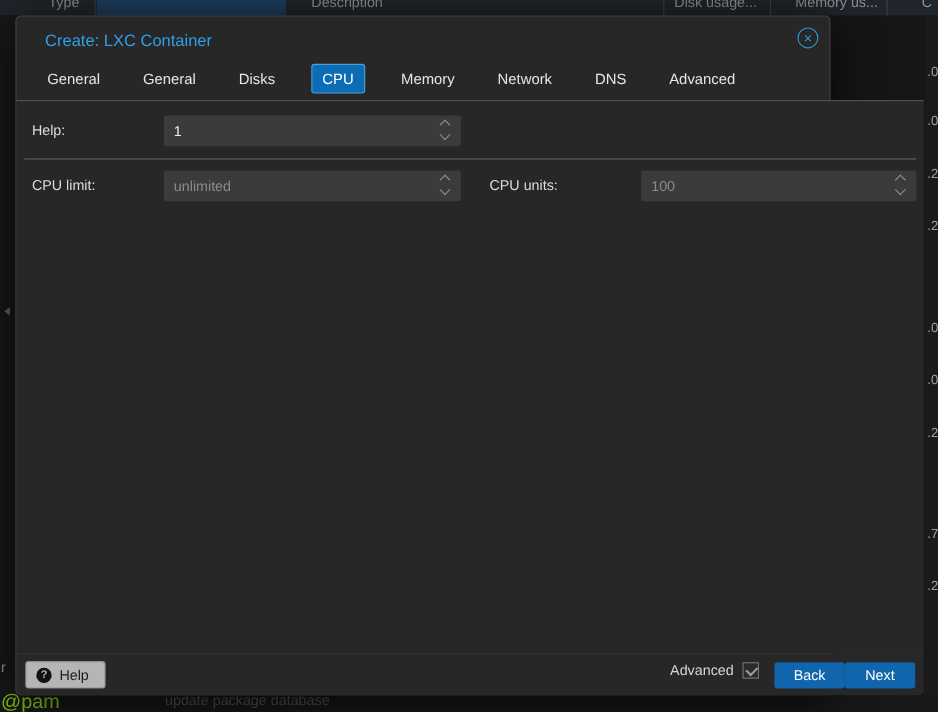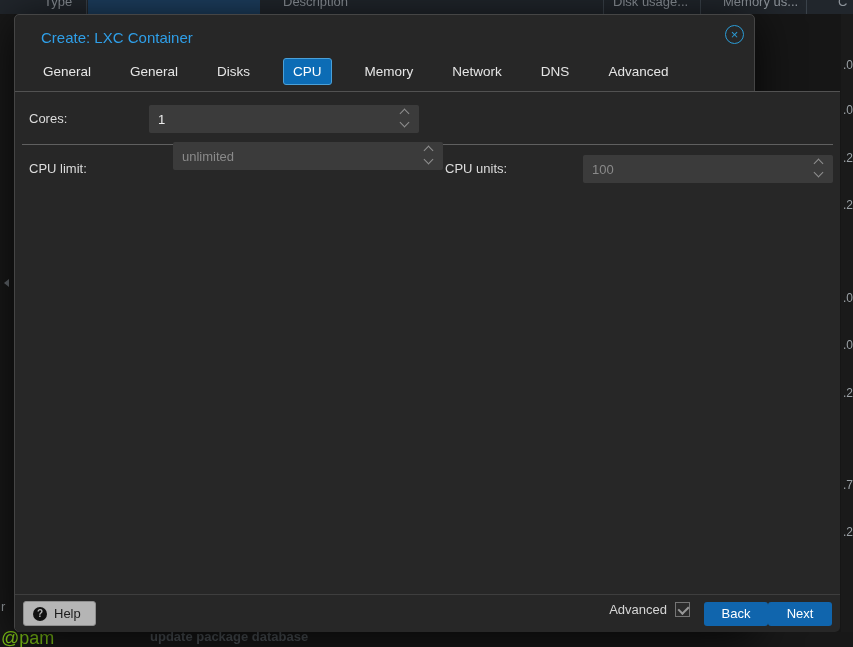--- a/index.html
+++ b/index.html
@@ -49,21 +49,21 @@
     border-top:4px solid transparent; border-bottom:4px solid transparent;
     border-right:5px solid #666c72;
   }
   .bg-left-partial { position:absolute; left:1px; top:585px; font-size:13px; color:#9aa0a5; }
 
   .bg-bottombar {
     position:absolute; left:0; top:632px; width:853px; height:15px;
     background:#181818; z-index:1;
   }
   .bg-user { position:absolute; left:1px; top:-4px; font-size:18px; color:#84cc16; }
-  .bg-task { position:absolute; left:150px; top:-3px; font-size:13px; color:#4f555a;font-weight:bold; }
+  .bg-task { position:absolute; left:150px; top:-3px; font-size:13px; color:#4f555a; }
 
   
   .dialog {
     position:absolute; left:14px; top:14px; width:741px; height:618px;
     background:#272727; border:1px solid #454545; border-radius:5px;
     box-shadow:0 6px 45px rgba(0,0,0,.8); z-index:10;
   }
   .dlg-title {
     position:absolute; left:26px; top:14px; font-size:15px; color:#2f9fe8;
   }
@@ -92,21 +92,21 @@
     position:absolute; font-size:13px; color:#dcdcdc; line-height:28px; white-space:nowrap;
   }
   .lbl-cores { left:14px; top:13px; }
   .lbl-limit { left:14px; top:63px; }
   .lbl-units { left:430px; top:63px; }
 
   .spinfield {
     position:absolute; height:28px; background:#3b3b3b; border-radius:2px;
   }
   .sf-cores { left:134px; top:13px; width:270px; }
-  .sf-limit { left:134px; top:50px; width:270px;margin-left:24px; }
+  .sf-limit { left:134px; top:63px; width:270px; }
   .sf-units { left:568px; top:63px; width:250px; }
   .spinfield input {
     width:100%; height:100%; background:transparent; border:none; outline:none;
     color:#ececec; font-size:13px; font-family:inherit; padding:0 26px 0 9px;
   }
   .spinfield.disabled input { color:#8a8a8a; }
   .spin-btns {
     position:absolute; right:8px; top:0; width:12px; height:28px; cursor:pointer;
   }
   .chev { position:absolute; left:2px; width:7px; height:7px; border-left:1.5px solid #8f8f8f; border-top:1.5px solid #8f8f8f; }
@@ -197,21 +197,21 @@
     <div class="tab">Disks</div>
     <div class="tab active">CPU</div>
     <div class="tab">Memory</div>
     <div class="tab disabled">Network</div>
     <div class="tab disabled">DNS</div>
     <div class="tab disabled">Advanced</div>
   </div>
 
   <div class="dlg-body">
 
-    <div class="form-label lbl-cores">Cores:</div>
+    <div class="form-label lbl-cores">Help:</div>
     <div class="spinfield sf-cores">
       <input value="1" style="">
       <div class="spin-btns">
         <span class="chev up"></span>
         <span class="chev down"></span>
       </div>
     </div>
 
     <div class="form-divider"></div>
 

